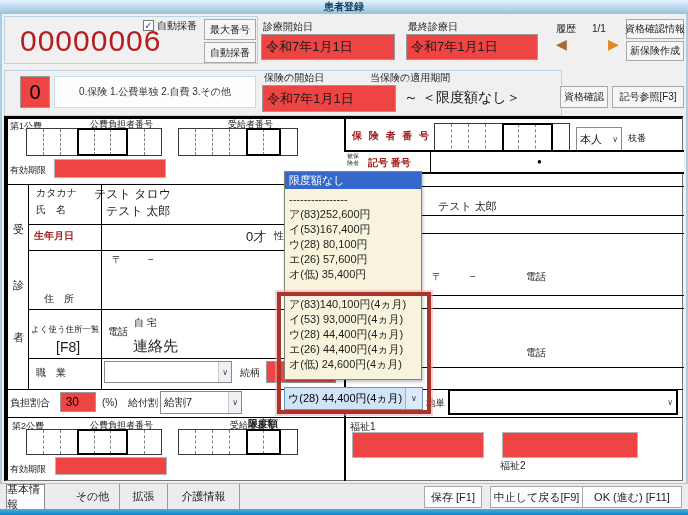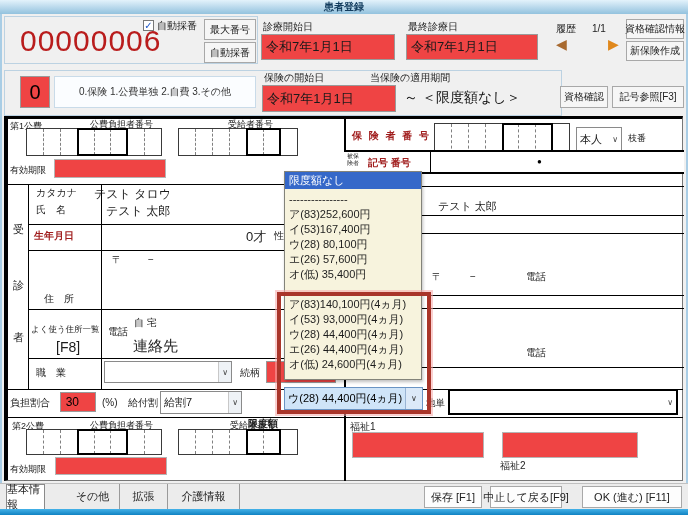--- a/index.html
+++ b/index.html
@@ -257,15 +257,15 @@
   <span class="cbtn">∨</span>
 </div>
 <div class="redbox"></div>
 
 <div class="abs" style="left:0px;top:483px;width:688px;height:26px;background:#ececec;border-top:1px solid #c0c0c0;box-sizing:border-box;"></div>
 <div class="tab active" style="left:6px;width:39px;">基本情報</div>
 <div class="tab" style="left:66px;width:54px;">その他</div>
 <div class="tab" style="left:120px;width:48px;">拡張</div>
 <div class="tab" style="left:168px;width:72px;">介護情報</div>
 <div class="btn" style="left:424px;top:486px;width:58px;height:22px;font-size:11px;background:#fdfdfd;">保存 [F1]</div>
-<div class="btn" style="left:490px;top:486px;width:72px;height:22px;font-size:11px;background:#fdfdfd;">中止して戻る[F9]</div>
+<div class="btn" style="left:490px;top:486px;width:93px;height:22px;font-size:11px;background:#fdfdfd;">中止して戻る[F9]</div>
 <div class="btn" style="left:582px;top:486px;width:100px;height:22px;font-size:11px;background:#fdfdfd;">OK (進む) [F11]</div>
 <div class="bluestrip"></div>
 
 </body></html>

